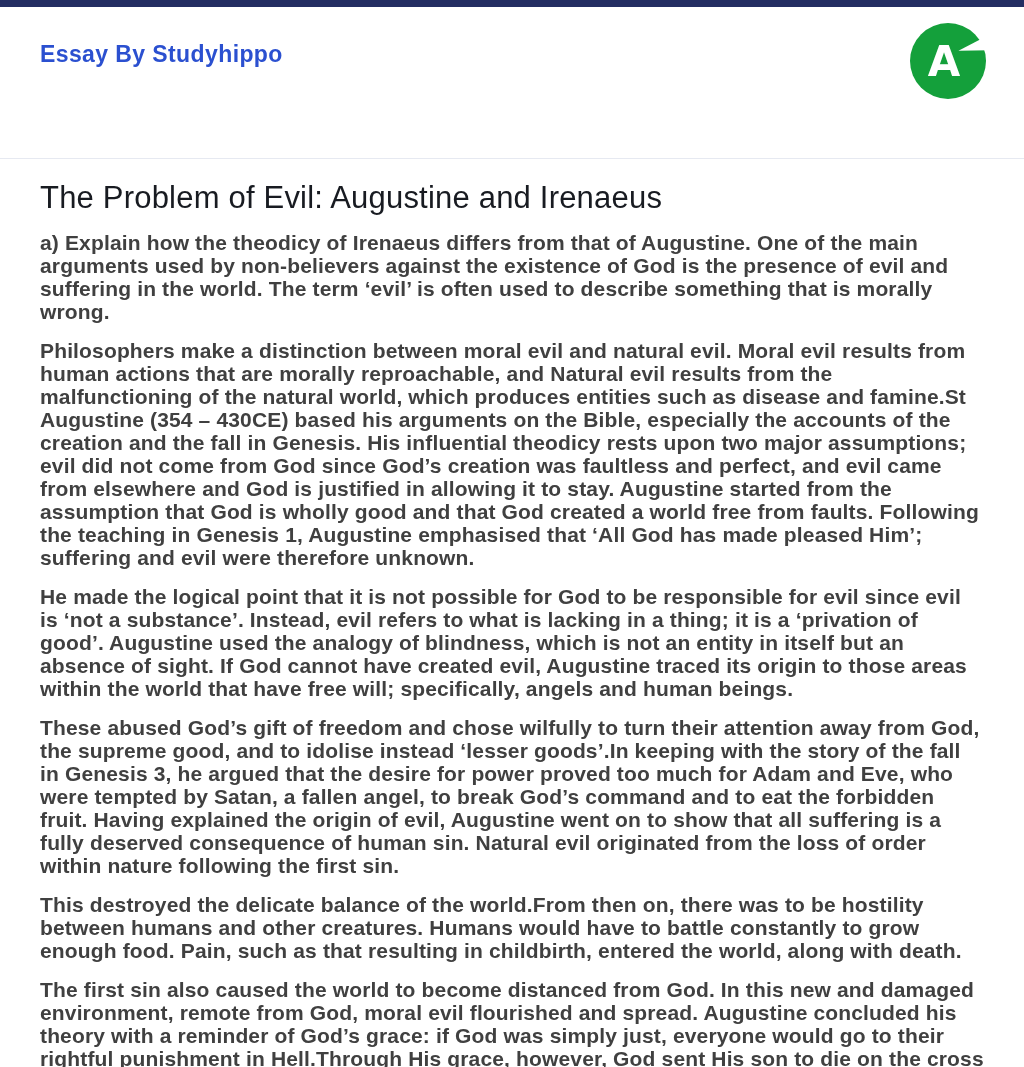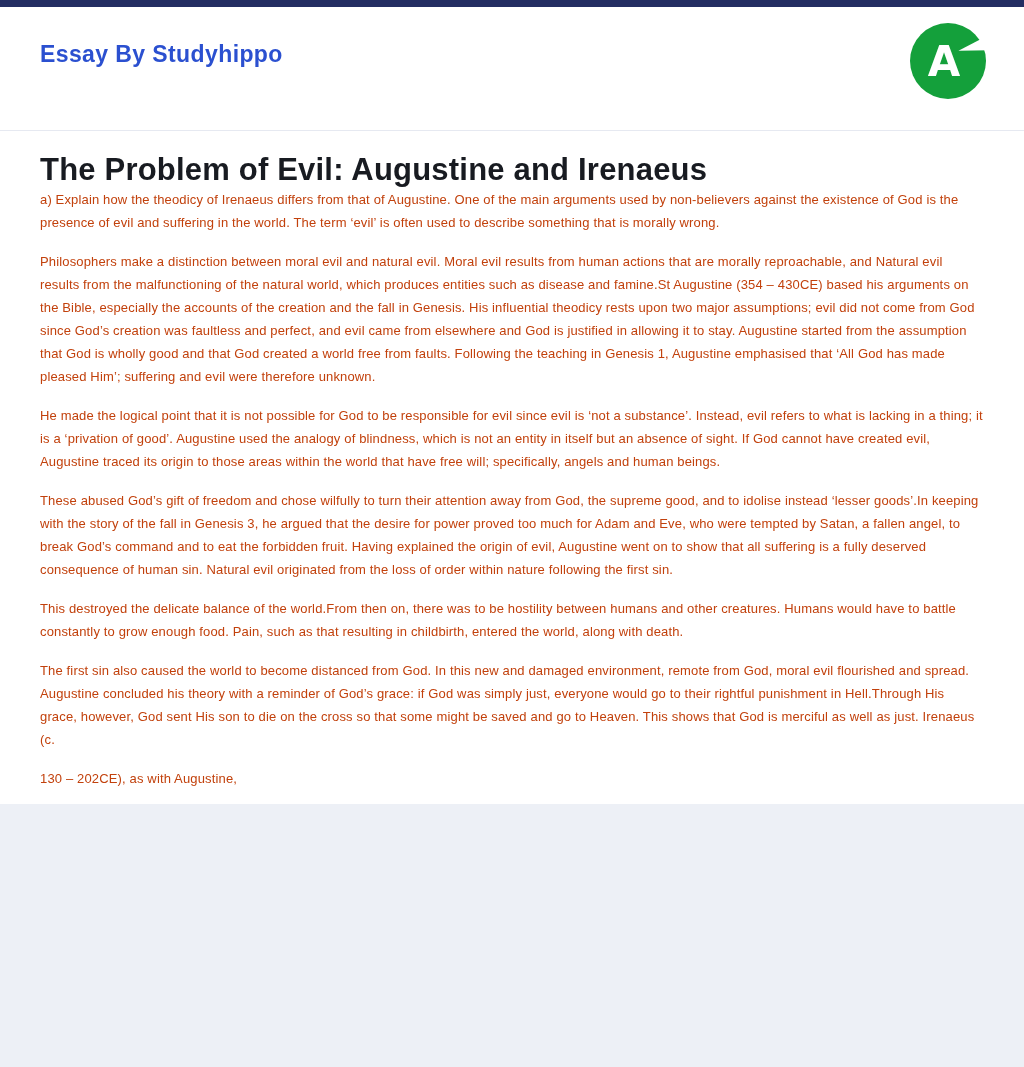--- a/index.html
+++ b/index.html
@@ -14,21 +14,21 @@
     background: #edf0f6;
     overflow: hidden;
     position: relative;
   }
   .top-bar {
     height: 7px;
     background: var(--topbar, #232d62);
   }
   .header {
     background: #ffffff;
-    height: 124px;
+    height: 152px;
     padding: 34px 40px 10px 40px;
     position: relative;
     border-bottom: 1px solid #e6e9f1;
   }
   .brand {
     font-size: 23px;
     font-weight: bold;
     color: var(--accent, #2b50d0);
     letter-spacing: 0.4px;
   }
@@ -74,30 +74,32 @@
     border-right: 30px solid #ffffff;
     transform: rotate(-14deg);
   }
   .content {
     background: #ffffff;
     padding: 20px 40px 14px 40px;
   }
   .title {
     font-size: 31px;
     line-height: 1.2;
-    font-weight: bold;
+    font-weight: normal;
     color: #181b21;
     letter-spacing: 0.2px;
+    margin-bottom: 15px;
   }
   .content p {
-    font-size: 13px;
+    font-size: 21px;
     line-height: 23px;
-    color: #c2410c;
+    color: #404040;
     letter-spacing: 0.15px;
     margin: 0 0 16px 0;
+    font-weight: bold;
   }
   .content p:last-child { margin-bottom: 0; }
 </style>
 </head>
 <body>
 
 <div class="page">
   <div class="top-bar"></div>
 
   <header class="header">

